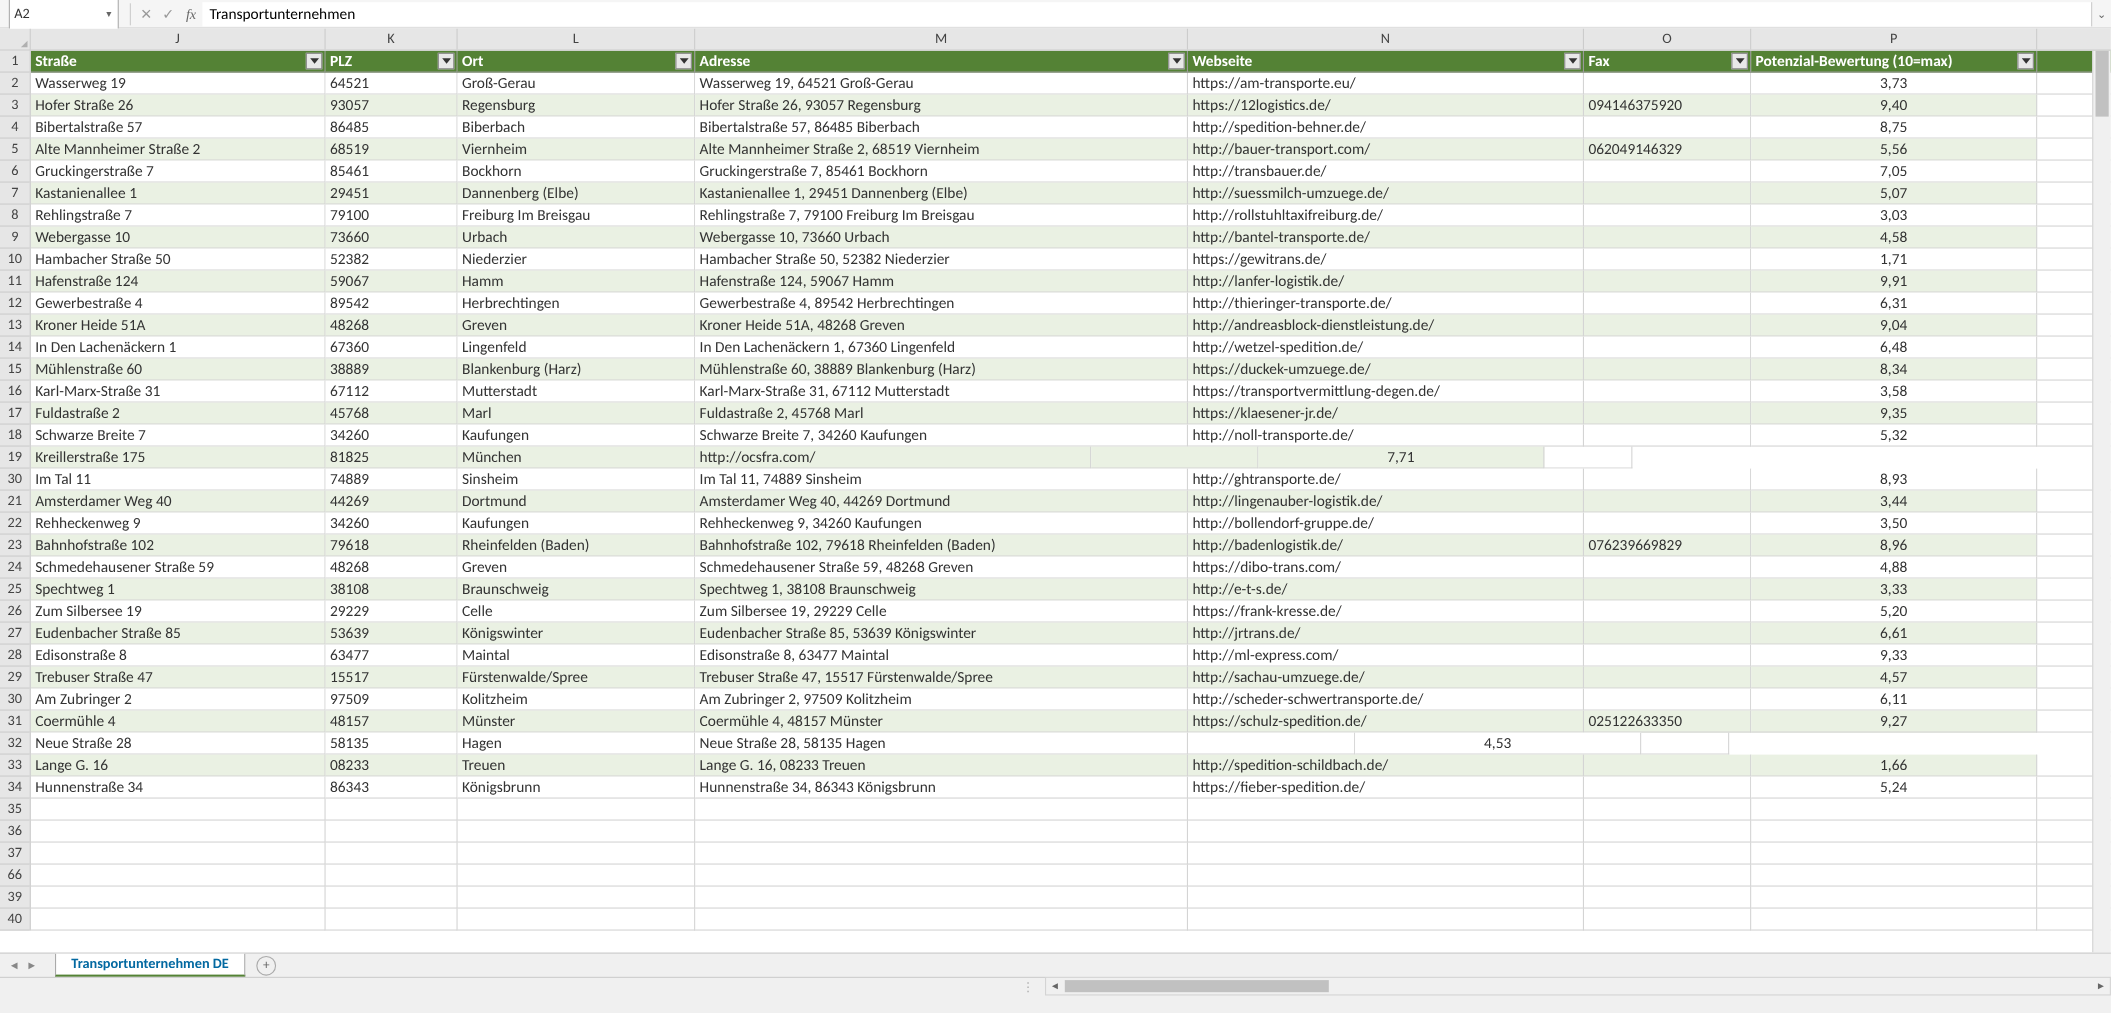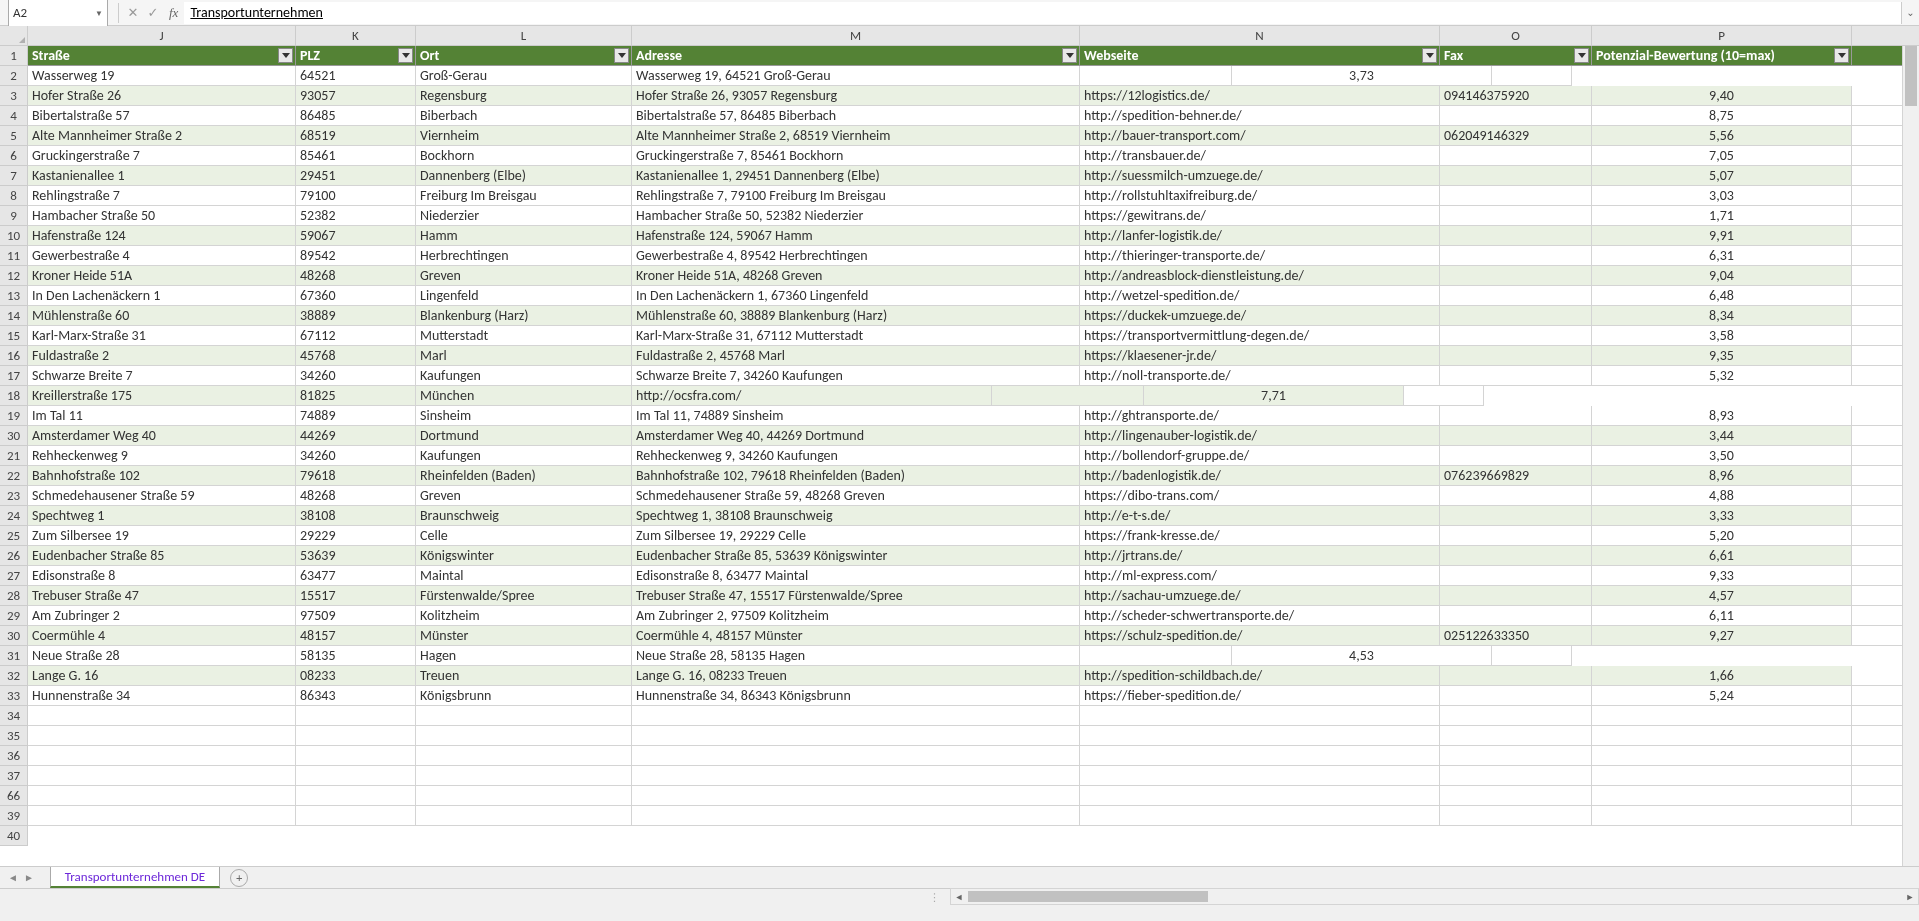--- a/index.html
+++ b/index.html
@@ -3,21 +3,21 @@
 <meta charset="utf-8">
 <style>
 * { margin: 0; padding: 0; box-sizing: border-box; }
 body { font-family: Calibri, Arial, sans-serif; font-size: 14px; background: #f0f0f0; overflow: hidden; width: 1919px; height: 921px; color: #333; }
 .formula-bar { height: 26px; background: #f5f5f5; border-bottom: 1px solid #ccc; display: flex; align-items: center; }
 .name-box { width: 100px; height: 22px; background: white; border: 1px solid #aaa; margin: 0 6px 0 8px; padding: 16px 4px; display: flex; align-items: center; justify-content: space-between; font-size: 13px; }
 .nb-arrow { font-size: 8px; color: #666; }
 .fb-divider { width: 1px; height: 20px; background: #ccc; margin: 0 4px; }
 .fb-icon { width: 20px; text-align: center; color: #999; font-size: 13px; }
 .fx-label { font-style: italic; font-size: 13px; color: #666; margin: 0 6px; font-family: Liberation Serif, serif; }
-.fb-input { flex: 1; height: 22px; background: white; border: none; padding: 0 6px; font-family: inherit; font-size: 14px; outline: none; text-decoration: underline; }
+.fb-input { flex: 1; height: 22px; background: white; border: none; padding: 0 6px; font-family: inherit; font-size: 14px; outline: none; }
 .fb-expand { width: 18px; text-align: center; color: #666; font-size: 10px; border-left: 1px solid #ccc; height: 22px; line-height: 22px; }
 
 .grid-area { position: relative; height: 840px; background: white; overflow: hidden; }
 .corner { position: absolute; top: 0; left: 0; width: 28px; height: 20px; background: #e6e6e6; border-right: 1px solid #ccc; border-bottom: 1px solid #ccc; z-index: 3; }
 .corner::after { content: ''; position: absolute; right: 2px; bottom: 2px; width: 0; height: 0; border-right: 6px solid #b0b0b0; border-top: 6px solid transparent; }
 
 .col-headers { position: absolute; top: 0; left: 28px; right: 0; height: 20px; display: flex; background: #e6e6e6; z-index: 2; border-bottom: 1px solid #ccc; }
 .col-h { border-right: 1px solid #ccc; text-align: center; font-size: 13px; color: #444; line-height: 20px; flex-shrink: 0; }
 
 .row-headers { position: absolute; top: 20px; left: 0; width: 28px; background: #e6e6e6; z-index: 2; border-right: 1px solid #ccc; }
@@ -33,21 +33,21 @@
 .band0 { background: #ffffff; }
 .center { text-align: center; }
 
 .vscroll { position: absolute; right: 0; top: 20px; width: 17px; bottom: 0; background: #f0f0f0; border-left: 1px solid #d4d4d4; }
 .vscroll .thumb { position: absolute; top: 0; left: 2px; right: 2px; height: 60px; background: #c1c1c1; }
 
 .status-area { position: absolute; bottom: 20px; left: 0; right: 0; height: 35px; }
 .tabs { height: 22px; background: #f0f0f0; display: flex; align-items: center; border-top: 1px solid #ccc; }
 .tab-nav { display: flex; padding: 0 8px; gap: 6px; }
 .tab-arrow { font-size: 10px; color: #888; cursor: pointer; }
-.tab { background: white; padding: 2px 14px; border: 1px solid #aaa; border-top: none; border-bottom: 2px solid #548235; font-weight: normal; font-size: 13px; color: #6d28d9; margin-left: 8px; }
+.tab { background: white; padding: 2px 14px; border: 1px solid #aaa; border-top: none; border-bottom: 2px solid #548235; font-weight: bold; font-size: 13px; color: #0369a1; margin-left: 8px; }
 .tab-add { width: 18px; height: 18px; border: 1px solid #aaa; border-radius: 50%; margin-left: 10px; display: flex; align-items: center; justify-content: center; font-size: 12px; color: #666; }
 
 .hscroll-row { height: 17px; background: #f0f0f0; display: flex; align-items: center; }
 .hscroll-spacer { width: 950px; border-top: 1px solid #ccc; height: 100%; display:flex; align-items:center; justify-content:flex-end; padding-right:10px; color:#aaa; font-size:11px;}
 .hscroll-track { flex: 1; height: 17px; background: #f0f0f0; border: 1px solid #d4d4d4; position: relative; display: flex; align-items: center; }
 .hs-arrow { width: 16px; text-align: center; font-size: 9px; color: #666; }
 .hs-thumb { position: absolute; left: 17px; top: 2px; bottom: 2px; width: 240px; background: #c1c1c1; }
 
 .c-J{width:268px}.c-K{width:120px}.c-L{width:216px}.c-M{width:448px}.c-N{width:360px}.c-O{width:152px}.c-P{width:260px}.c-Q{width:80px}
 </style>
@@ -130,20 +130,21 @@
         <div class="cell c-N">Webseite<div class="filter-btn"></div></div>
         <div class="cell c-O">Fax<div class="filter-btn"></div></div>
         <div class="cell c-P">Potenzial-Bewertung (10=max)<div class="filter-btn"></div></div>
         <div class="cell c-Q"></div>
       </div>
       <div class="row">
         <div class="cell c-J band0">Wasserweg 19</div>
         <div class="cell c-K band0">64521</div>
         <div class="cell c-L band0">Groß-Gerau</div>
         <div class="cell c-M band0">Wasserweg 19, 64521 Groß-Gerau</div>
+        <div class="cell c-N band0">https://am-transporte.eu/</div>
         <div class="cell c-O band0"></div>
         <div class="cell c-P band0 center">3,73</div>
         <div class="cell c-Q"></div>
       </div>
       <div class="row">
         <div class="cell c-J band1">Hofer Straße 26</div>
         <div class="cell c-K band1">93057</div>
         <div class="cell c-L band1">Regensburg</div>
         <div class="cell c-M band1">Hofer Straße 26, 93057 Regensburg</div>
         <div class="cell c-N band1">https://12logistics.de/</div>
@@ -192,20 +193,30 @@
         <div class="cell c-Q"></div>
       </div>
       <div class="row">
         <div class="cell c-J band0">Rehlingstraße 7</div>
         <div class="cell c-K band0">79100</div>
         <div class="cell c-L band0">Freiburg Im Breisgau</div>
         <div class="cell c-M band0">Rehlingstraße 7, 79100 Freiburg Im Breisgau</div>
         <div class="cell c-N band0">http://rollstuhltaxifreiburg.de/</div>
         <div class="cell c-O band0"></div>
         <div class="cell c-P band0 center">3,03</div>
+        <div class="cell c-Q"></div>
+      </div>
+      <div class="row">
+        <div class="cell c-J band1">Webergasse 10</div>
+        <div class="cell c-K band1">73660</div>
+        <div class="cell c-L band1">Urbach</div>
+        <div class="cell c-M band1">Webergasse 10, 73660 Urbach</div>
+        <div class="cell c-N band1">http://bantel-transporte.de/</div>
+        <div class="cell c-O band1"></div>
+        <div class="cell c-P band1 center">4,58</div>
         <div class="cell c-Q"></div>
       </div>
       <div class="row">
         <div class="cell c-J band0">Hambacher Straße 50</div>
         <div class="cell c-K band0">52382</div>
         <div class="cell c-L band0">Niederzier</div>
         <div class="cell c-M band0">Hambacher Straße 50, 52382 Niederzier</div>
         <div class="cell c-N band0">https://gewitrans.de/</div>
         <div class="cell c-O band0"></div>
         <div class="cell c-P band0 center">1,71</div>

